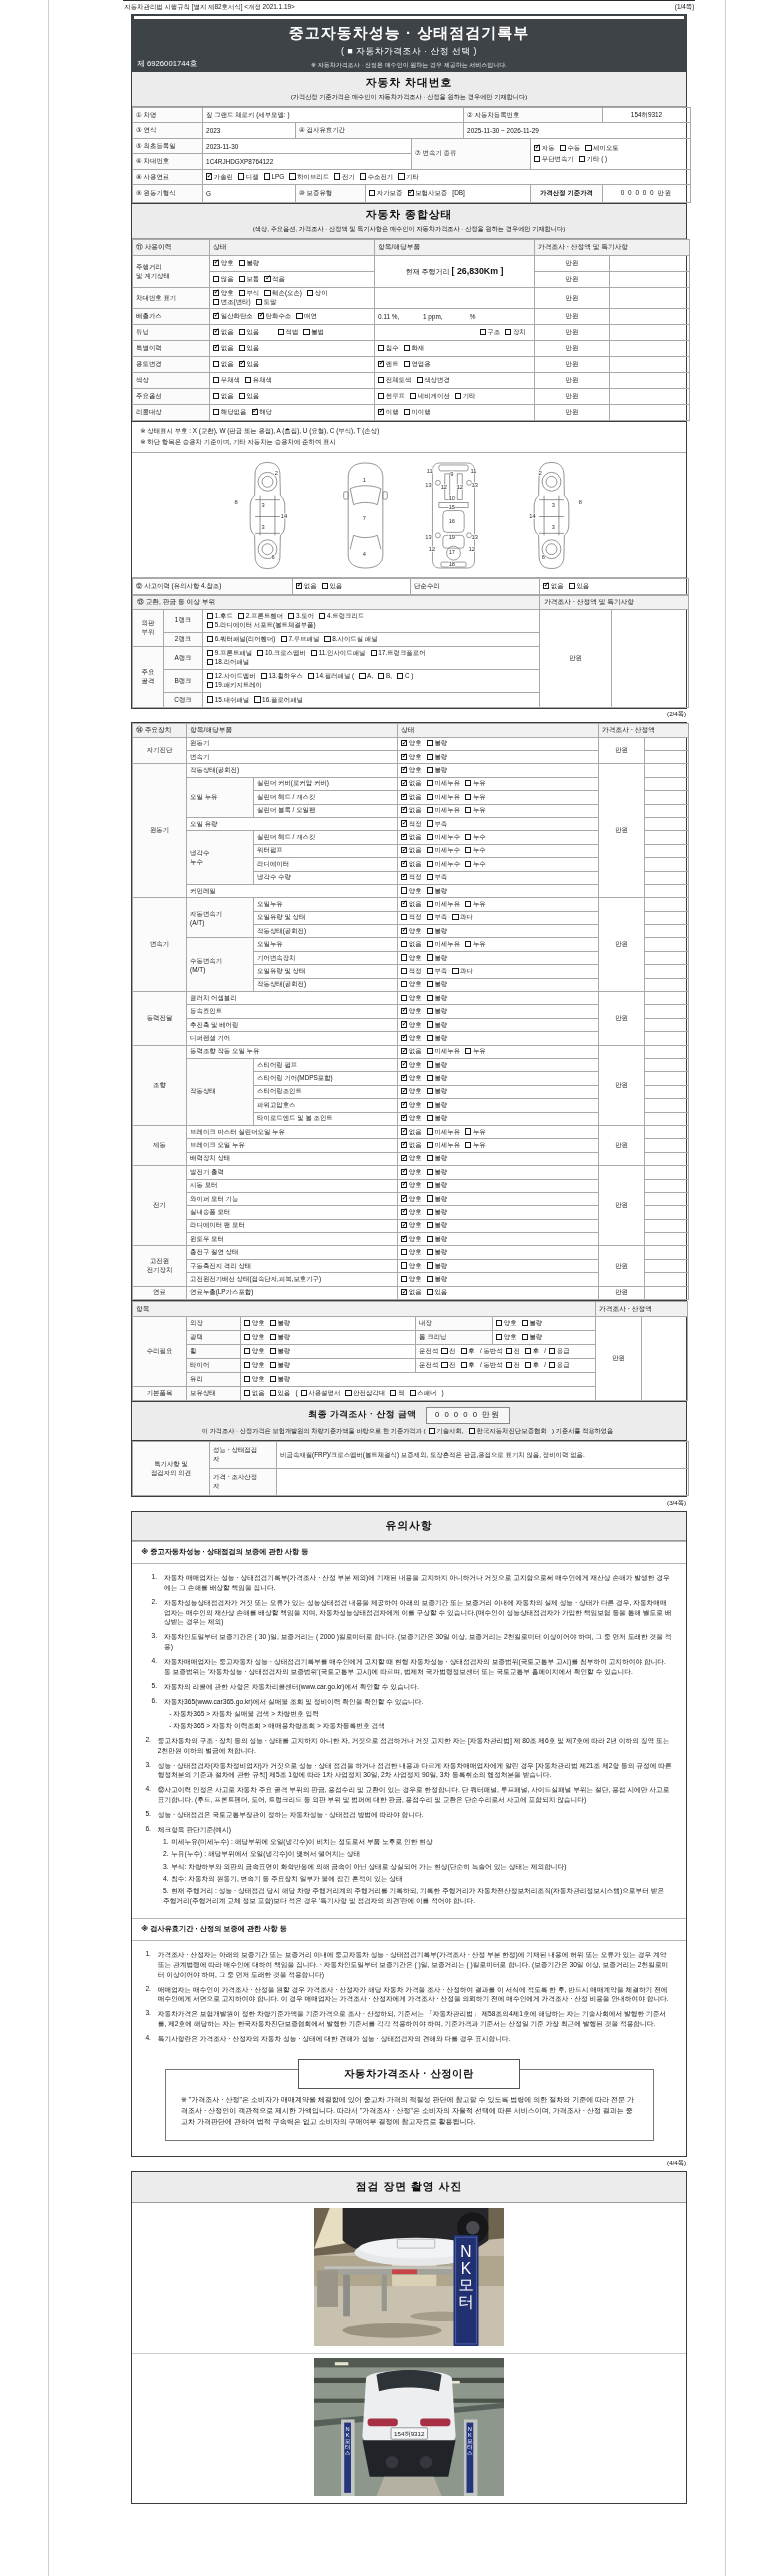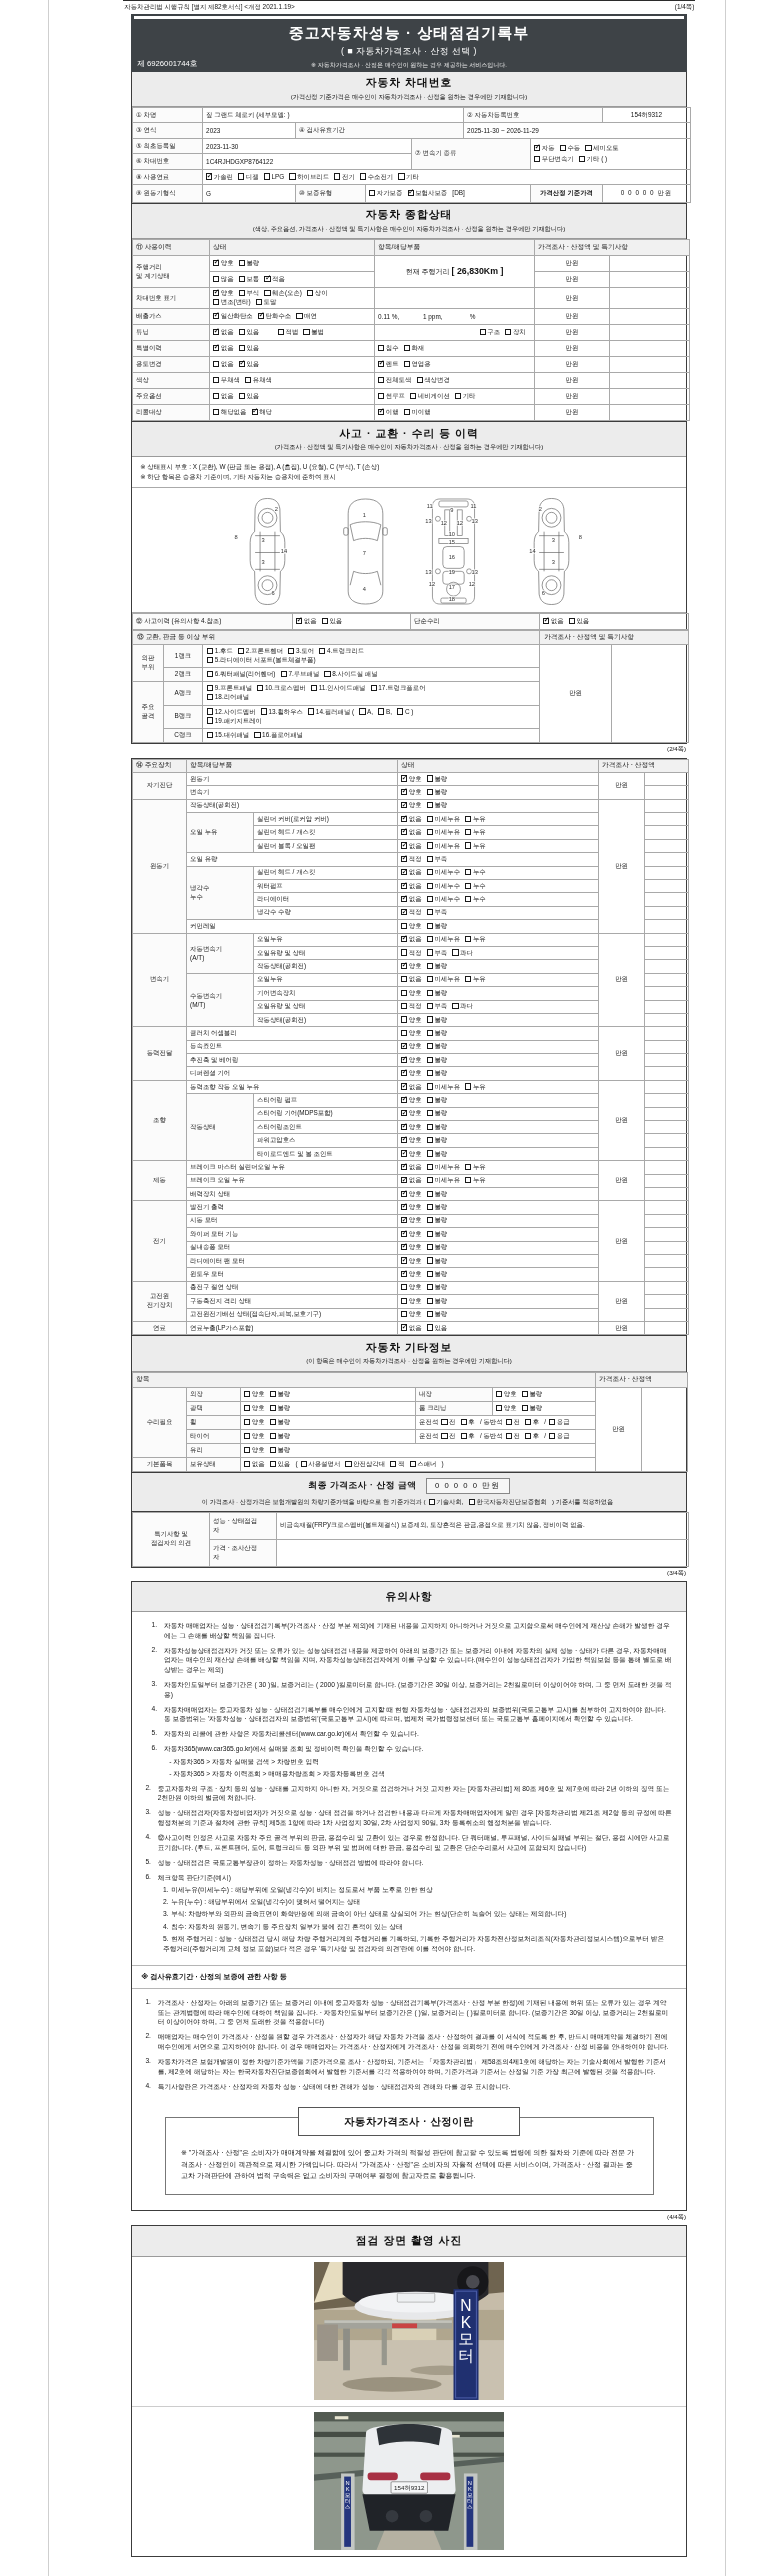--- a/index.html
+++ b/index.html
@@ -56,21 +56,21 @@
 .nt-sub{padding:5.7px 9.3px;font-size:7.2px;font-weight:bold;border-bottom:0.5px solid #b5b5b5;border-top:0.5px solid #b5b5b5;margin-top:-0.5px}
 .nt-body{padding:4.1px 13.4px 7.2px}
 .ni{display:flex;margin:5.2px 0}
 .nn{width:12.4px;flex:none;font-size:6.7px}
 .nn2{margin-right:2.6px}
 .ntx{flex:1;font-size:6.7px;line-height:1.45}
 .nsub{margin-top:2.6px;padding-left:5.2px}
 .inner1{margin-left:6.2px}
 .pb-outer{padding:13.4px 0 15.5px}
 .pb-inner{width:489px;margin:0 auto;border:0.8px solid #777;padding:0 15.5px 12.4px}
-.pb-title{width:222px;margin:-11.3px auto 11px;border:0.8px solid #555;background:#fff;text-align:center;font-size:10.3px;font-weight:bold;padding:6.7px 0;letter-spacing:0.5px}
+.pb-title{width:222px;margin:-11.3px auto 5px;border:0.8px solid #555;background:#fff;text-align:center;font-size:10.3px;font-weight:bold;padding:6.7px 0;letter-spacing:0.5px}
 .pb-body{font-size:7px;line-height:1.62}
 .ph-row{padding:4.6px 0;text-align:center}
 .ph-row.first{border-bottom:0.5px solid #ccc}
 .photo{display:inline-block;width:190px;height:138px}
 </style>
 </head>
 <body>
 
 <div class="edge edge-l"></div>
 <div class="edge edge-r"></div>
@@ -237,24 +237,20 @@
       <td><span class="opt"><span class="cb"></span>해당없음</span><span class="opt"><span class="cb ck"></span>해당</span></td>
       <td><span class="opt"><span class="cb ck"></span>이행</span><span class="opt"><span class="cb"></span>미이행</span></td>
       <td class="c pr">만원</td>
       <td></td>
           </tr>
         </tbody>
     </table>
   </div>
 
   <div class="box">
-    <div class="sec-head">
-      <div class="h">사고 · 교환 · 수리 등 이력</div>
-      <div class="s">(가격조사 · 산정액 및 특기사항은 매수인이 자동차가격조사 · 산정을 원하는 경우에만 기재합니다)</div>
-    </div>
     <div class="legend">
       <div>※ 상태표시 부호 : X (교환), W (판금 또는 용접), A (흠집), U (요철), C (부식), T (손상)</div>
       <div>※ 하단 항목은 승용차 기준이며, 기타 자동차는 승용차에 준하여 표시</div>
     </div>
     <div class="diag">
       <div class="dv">
         <svg width="77" height="109" viewBox="0 0 80 220" fill="none" stroke="#666" stroke-width="1.4">
           <path d="M40,3 C55,3 63,10 65,24 L66,70 C72,74 75,82 75,92 L75,128 C75,138 72,146 66,150 L65,196 C63,210 55,217 40,217 C25,217 17,210 15,196 L14,150 C8,146 5,138 5,128 L5,92 C5,82 8,74 14,70 L15,24 C17,10 25,3 40,3 Z"></path>
           <circle cx="40" cy="42" r="19"></circle>
             <circle cx="40" cy="42" r="11"></circle>
@@ -648,24 +644,20 @@
             <td colspan="2">연료누출(LP가스포함)</td>
             <td><span class="opt"><span class="cb ck"></span>없음</span><span class="opt"><span class="cb"></span>있음</span></td>
             <td class="c pr" rowspan="1">만원</td>
             <td></td>
           </tr>
         </tbody>
     </table>
   </div>
 
   <div class="box">
-    <div class="sec-head">
-      <div class="h">자동차 기타정보</div>
-      <div class="s">(이 항목은 매수인이 자동차가격조사 · 산정을 원하는 경우에만 기재합니다)</div>
-    </div>
     <table class="etbl">
       <colgroup>
           <col style="width:54px">
           <col style="width:54px">
           <col style="width:175px">
           <col style="width:77px">
           <col style="width:103px">
           <col style="width:46px">
           <col style="width:46px">
         </colgroup>
@@ -744,20 +736,21 @@
       </tr>
     </tbody>
       </table>
   </div>
   <div class="pagemark">(3/4쪽)</div>
 
   <div class="box ntc">
     <div class="sec-head">
       <div class="h">유의사항</div>
     </div>
+    <div class="nt-sub">※ 중고자동차성능 · 상태점검의 보증에 관한 사항 등</div>
     <div class="nt-body" id="nb1">
         <div class="inner1">
           <div class="ni">
       <span class="nn">1.</span>
       <div class="ntx">자동차 매매업자는 성능 · 상태점검기록부(가격조사 · 산정 부분 제외)에 기재된 내용을 고지하지 아니하거나 거짓으로 고지함으로써 매수인에게 재산상 손해가 발생한 경우에는 그 손해를 배상할 책임을 집니다.</div>
           </div>
           <div class="ni">
       <span class="nn">2.</span>
       <div class="ntx">자동차성능상태점검자가 거짓 또는 오류가 있는 성능상태점검 내용을 제공하여 아래의 보증기간 또는 보증거리 이내에 자동차의 실제 성능 · 상태가 다른 경우, 자동차매매업자는 매수인의 재산상 손해를 배상할 책임을 지며, 자동차성능상태점검자에게 이를 구상할 수 있습니다.(매수인이 성능상태점검자가 가입한 책임보험 등을 통해 별도로 배상받는 경우는 제외)</div>
           </div>

